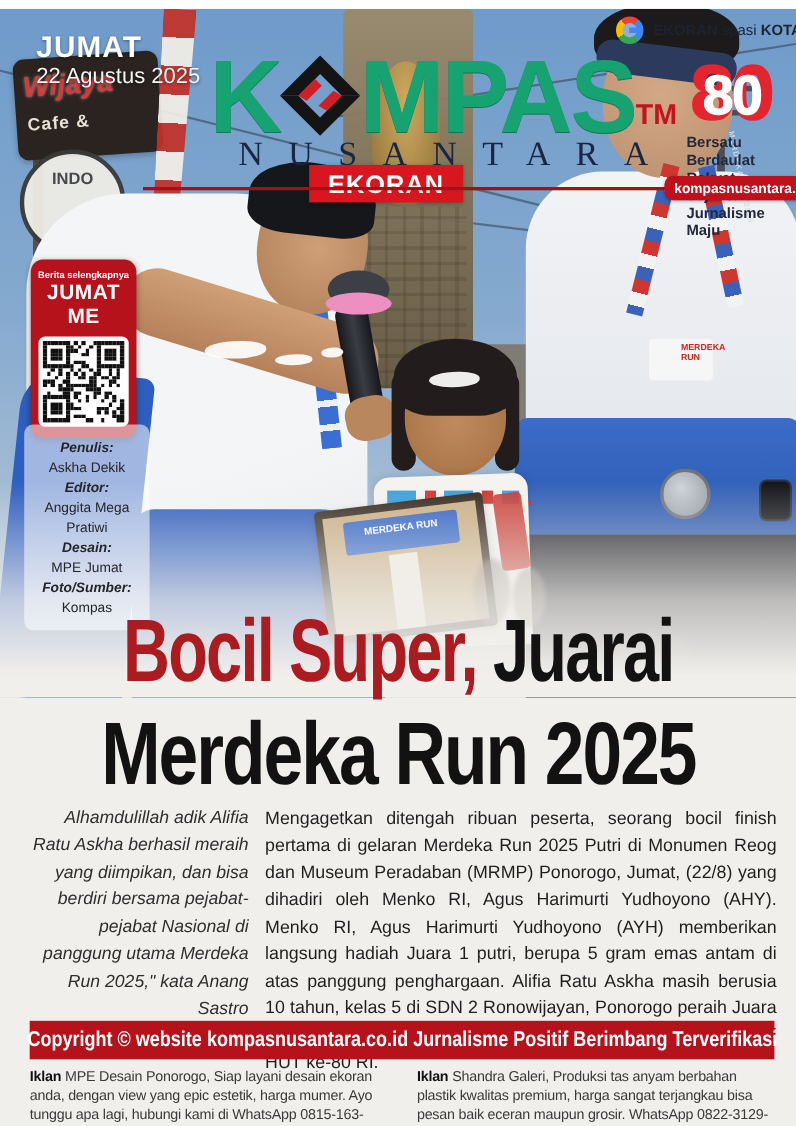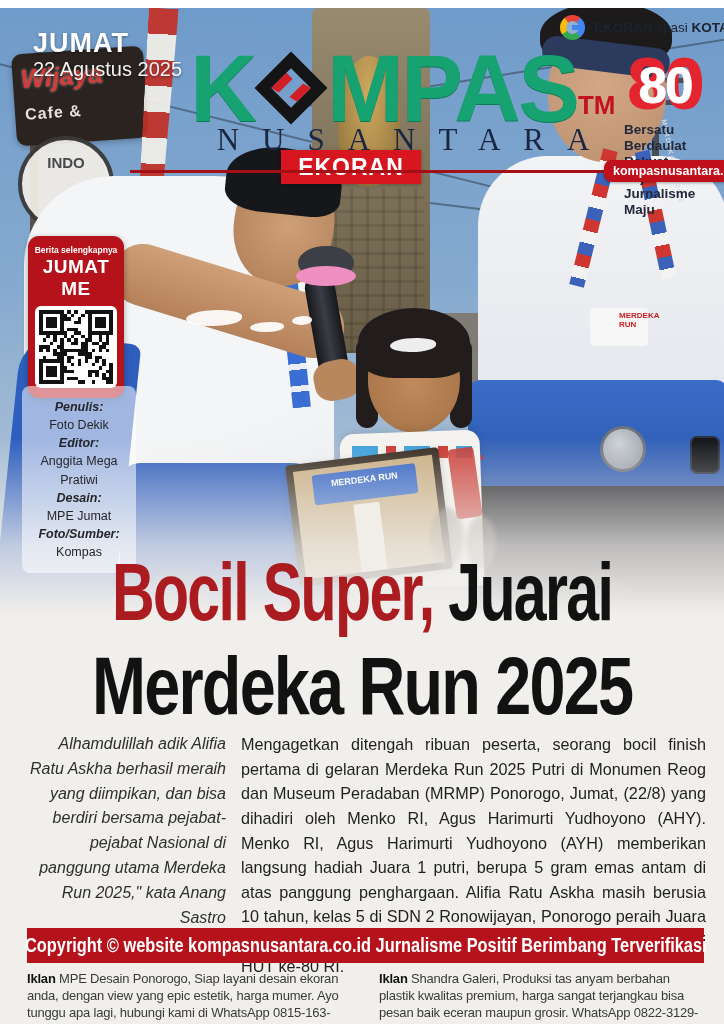--- a/index.html
+++ b/index.html
@@ -746,21 +746,21 @@
           <i></i>
           <i></i>
           <i class="on"></i>
           <i class="on"></i>
         </div>
       </div>
   </div>
 
   <div class="abs credits">
     <b>Penulis:</b><br>
-    <span>Foto Dekik</span><br>
+    <span>Askha Dekik</span><br>
     <b>Editor:</b><br>
     <span>Anggita Mega Pratiwi</span><br>
     <b>Desain:</b><br>
     <span>MPE Jumat</span><br>
     <b>Foto/Sumber:</b><br>
     <span>Kompas</span>
   </div>
 
   <div class="abs headline">
     <span class="hl-line"><span class="hl-inner"><span class="hl-red">Bocil Super,</span><span> Juarai</span></span></span>

